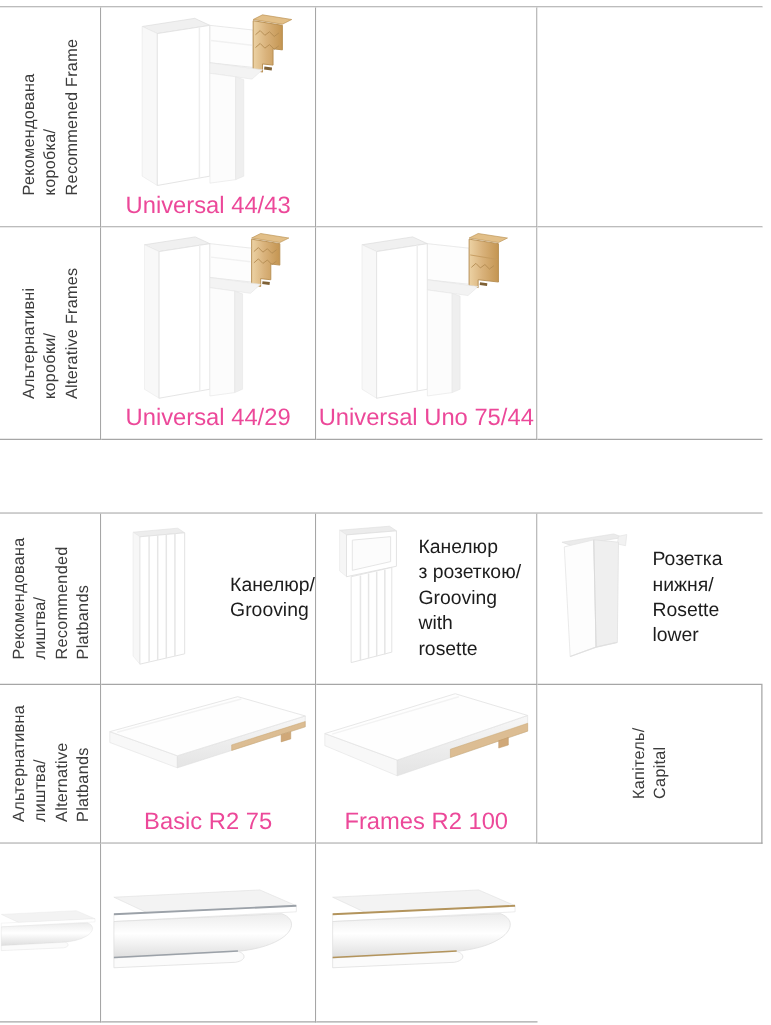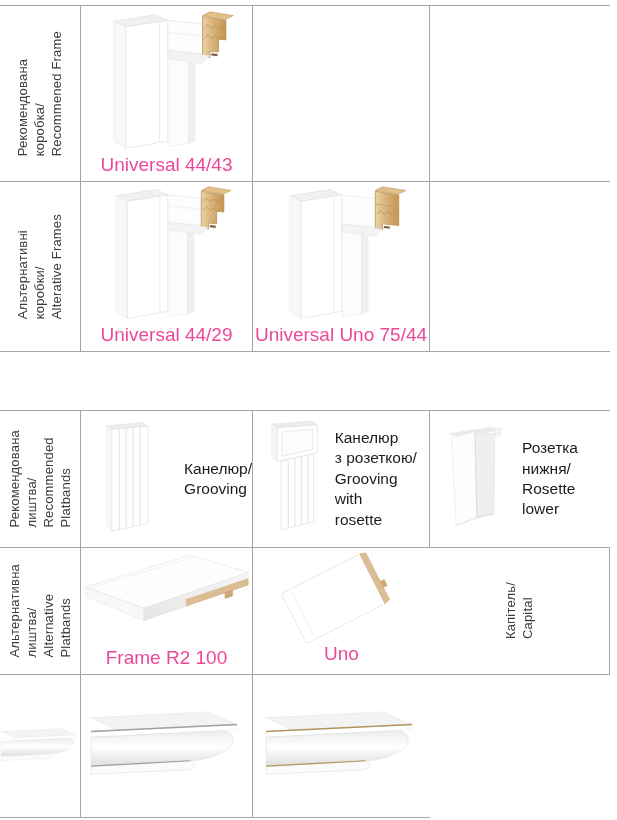--- a/index.html
+++ b/index.html
@@ -171,40 +171,40 @@
 lower</div>
     </div>
 
     <div class="cell label-cell">
       <div class="vtext">Альтернативна
 лиштва/
 Alternative
 Platbands</div>
     </div>
     <div class="cell img-col">
+      <svg width="166" height="84" viewBox="0 0 172 86" style="margin-top:4px">
+        <polygon points="4,34 60,54 60,64 4,43" fill="#f8f8f8" stroke="#e2e2e2" stroke-width="0.5"></polygon>
+        <polygon points="60,54 166,21 166,30 60,64" fill="url(#gside)" stroke="#dddddd" stroke-width="0.5"></polygon>
+        <polygon points="105,45 166,25.6 166,30 105,49.6" fill="#dcbd93" stroke="#c6a26d" stroke-width="0.4"></polygon>
+        <polygon points="146,36.5 154,34 154,40 146,42.5" fill="#d0a878" stroke="#bd9765" stroke-width="0.4"></polygon>
+        <polygon points="4,34 110,5 166,21 60,54" fill="#fefefe" stroke="#e6e6e6" stroke-width="0.8"></polygon>
+        <line x1="10" y1="34.5" x2="113" y2="7" stroke="#f3f3f3" stroke-width="1.2"></line>
+      </svg>
+      <div class="cap">Basic R2 75</div>
+    </div>
+    <div class="cell img-col">
       <svg width="170" height="93" viewBox="0 0 176 96" style="margin-top:2px">
         <polygon points="4,38 64,60 64,73 4,48" fill="#f8f8f8" stroke="#e2e2e2" stroke-width="0.5"></polygon>
         <polygon points="64,60 172,23 172,36 64,73" fill="url(#gside)" stroke="#dddddd" stroke-width="0.5"></polygon>
         <polygon points="108,51 172,29.5 172,36 108,57.9" fill="#dcbd93" stroke="#c6a26d" stroke-width="0.4"></polygon>
         <polygon points="148,44 156,41.3 156,47.5 148,50" fill="#d0a878" stroke="#bd9765" stroke-width="0.4"></polygon>
         <polygon points="4,38 112,5 172,23 64,60" fill="#fefefe" stroke="#e6e6e6" stroke-width="0.8"></polygon>
         <line x1="10" y1="38.5" x2="115" y2="7.5" stroke="#f3f3f3" stroke-width="1.2"></line>
       </svg>
-      <div class="cap">Frame R2 100</div>
-    </div>
-    <div class="cell img-col last">
-      <svg width="144" height="96" viewBox="0 0 150 110" style="margin-top:2px">
-        <g transform="rotate(-27 70 55)">
-          <rect x="12" y="22" width="104" height="66" fill="#ffffff" stroke="#e3e3e3" stroke-width="0.9"></rect>
-          <polygon points="116,22 123,24 123,86 116,88" fill="#dcbd93" stroke="#c6a26d" stroke-width="0.5"></polygon>
-          <rect x="123" y="62" width="5" height="8" fill="#cfa873" stroke="#bd9765" stroke-width="0.4"></rect>
-          <line x1="24" y1="26" x2="24" y2="84" stroke="#f4f4f4" stroke-width="1.5"></line>
-        </g>
-      </svg>
-      <div class="cap" style="margin-bottom:9px">Uno</div>
+      <div class="cap">Frames R2 100</div>
     </div>
 
     <div class="cell label-cell">
       <div class="vtext">Капітель/
 Capital</div>
     </div>
     <div class="cell cr-cell">
       <svg width="156" height="72" viewBox="0 0 160 74">
         <polygon points="2,8 122,2 152,15 32,22" fill="#f3f3f3" stroke="#e0e0e0" stroke-width="0.5"></polygon>
         <polygon points="2,22 152,15 152,20 2,28" fill="#ffffff" stroke="#e5e5e5" stroke-width="0.6"></polygon>

